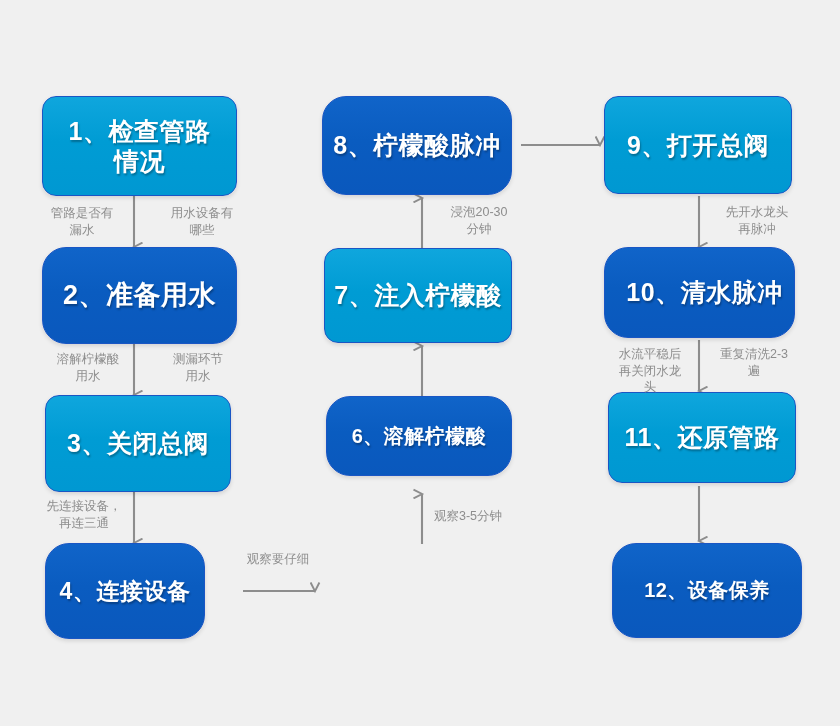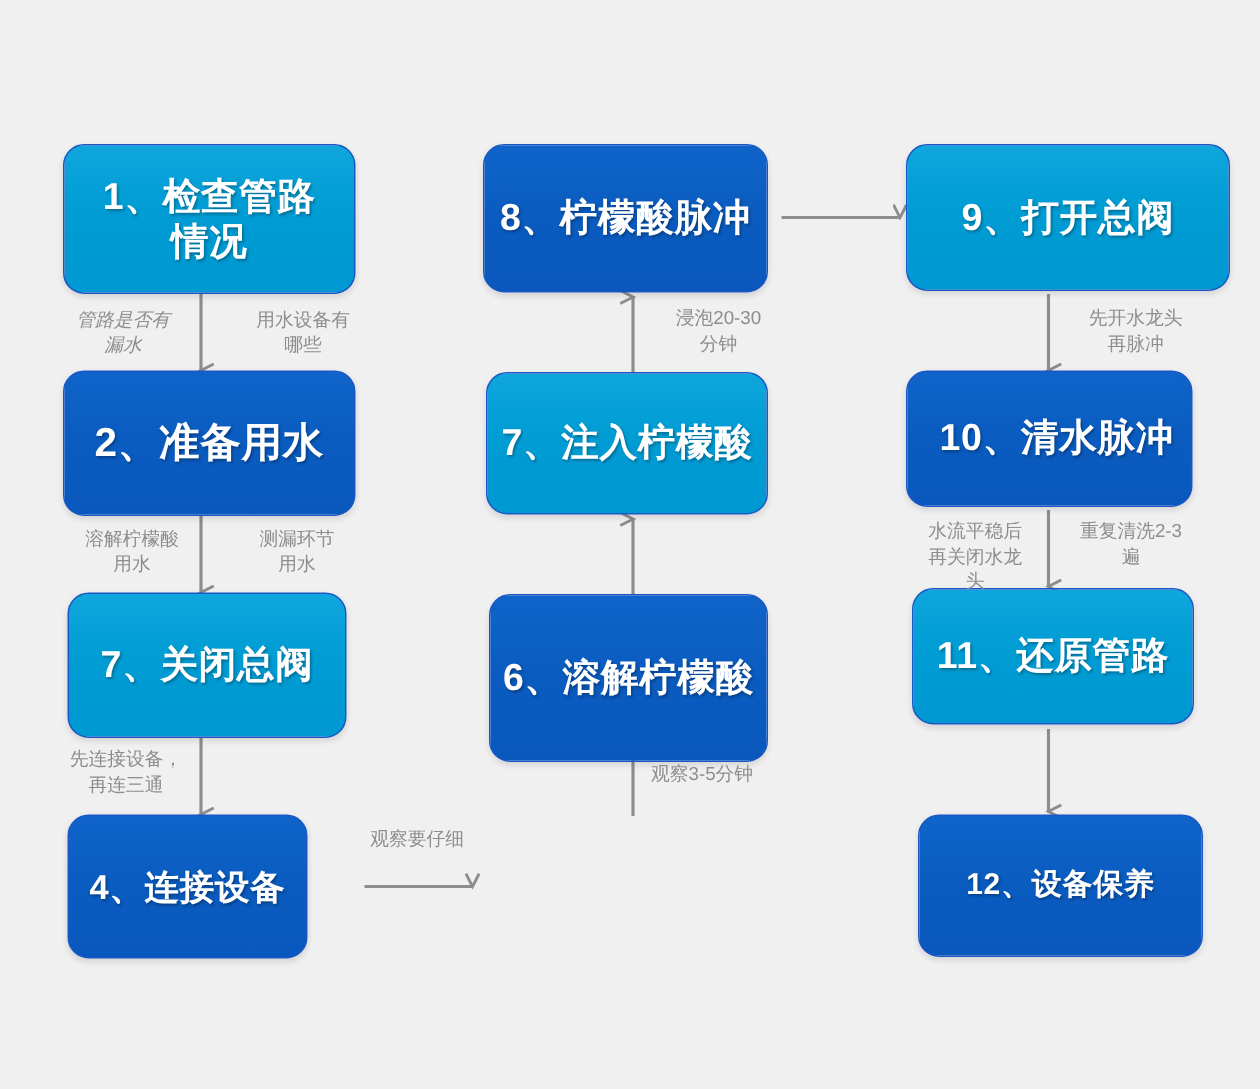--- a/index.html
+++ b/index.html
@@ -40,20 +40,21 @@
     white-space: pre-line;
     user-select: none;
   }
   .node.cyan {
     background: linear-gradient(180deg, #0fa6dd 0%, #009cd4 45%, #0098d2 100%);
     border-color: #1a56c4;
   }
   .node.blue {
     background: linear-gradient(180deg, #1064c9 0%, #0a5cc0 45%, #0a58bd 100%);
     border-color: #1a56c4;
+    border-radius: 24px;
   }
 
   
   .conn-label {
     position: absolute;
     color: #8d8d8d;
     font-size: 12.5px;
     line-height: 1.32;
     text-align: center;
     white-space: pre-line;
@@ -107,40 +108,40 @@
     <line x1="699" y1="340" x2="699" y2="391" stroke="#8d8d8d" stroke-width="2.1" marker-end="url(#ah-down)"></line>
 
     <line x1="699" y1="486" x2="699" y2="541" stroke="#8d8d8d" stroke-width="2.1" marker-end="url(#ah-down)"></line>
   </svg>
 
   <div class="node cyan" style="left:42px; top:96px; width:195px; height:100px; font-size:25px;">1、检查管路
 情况</div>
 
   <div class="node blue" style="left:42px; top:247px; width:195px; height:97px; font-size:27px;">2、准备用水</div>
 
-  <div class="node cyan" style="left:45px; top:395px; width:186px; height:97px; font-size:25px;">7、关闭总阀</div>
+  <div class="node cyan" style="left:45px; top:395px; width:186px; height:97px; font-size:25px;">3、关闭总阀</div>
 
   <div class="node blue" style="left:45px; top:543px; width:160px; height:96px; font-size:23px;">4、连接设备</div>
 
 
-  <div class="node blue" style="left:326px; top:396px; width:186px; height:112px; font-size:25px;">6、溶解柠檬酸</div>
+  <div class="node blue" style="left:326px; top:396px; width:186px; height:80px; font-size:20px;">6、溶解柠檬酸</div>
 
   <div class="node cyan" style="left:324px; top:248px; width:188px; height:95px; font-size:25px;">7、注入柠檬酸</div>
 
   <div class="node blue" style="left:322px; top:96px; width:190px; height:99px; font-size:25px;">8、柠檬酸脉冲</div>
 
-  <div class="node cyan" style="left:604px; top:96px; width:216px; height:98px; font-size:25px;">9、打开总阀</div>
+  <div class="node cyan" style="left:604px; top:96px; width:188px; height:98px; font-size:25px;">9、打开总阀</div>
 
   <div class="node blue" style="left:604px; top:247px; width:191px; height:91px; font-size:25px;padding-left:16px;">10、清水脉冲</div>
 
   <div class="node cyan" style="left:608px; top:392px; width:188px; height:91px; font-size:25px;">11、还原管路</div>
 
   <div class="node blue" style="left:612px; top:543px; width:190px; height:95px; font-size:20px;">12、设备保养</div>
 
-  <div class="conn-label" style="left:32px; top:205px; width:100px;font-style:italic;">管路是否有
+  <div class="conn-label" style="left:32px; top:205px; width:100px;">管路是否有
 漏水</div>
 
   <div class="conn-label" style="left:152px; top:205px; width:100px;">用水设备有
 哪些</div>
 
   <div class="conn-label" style="left:42px; top:351px; width:92px;">溶解柠檬酸
 用水</div>
 
   <div class="conn-label" style="left:158px; top:351px; width:80px;">测漏环节
 用水</div>

